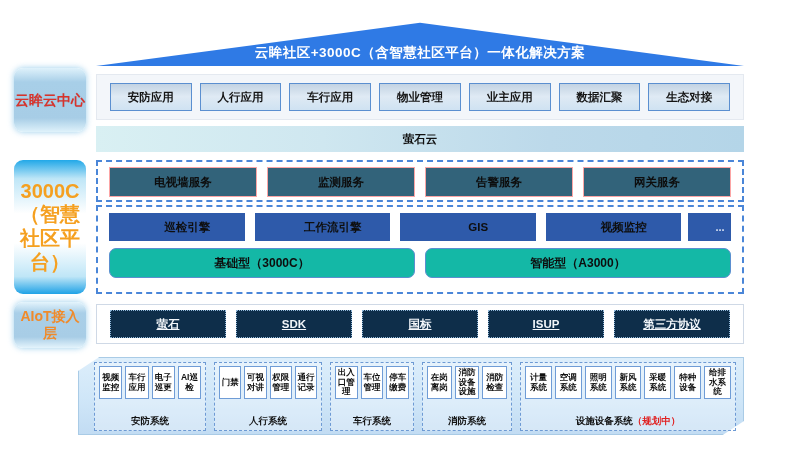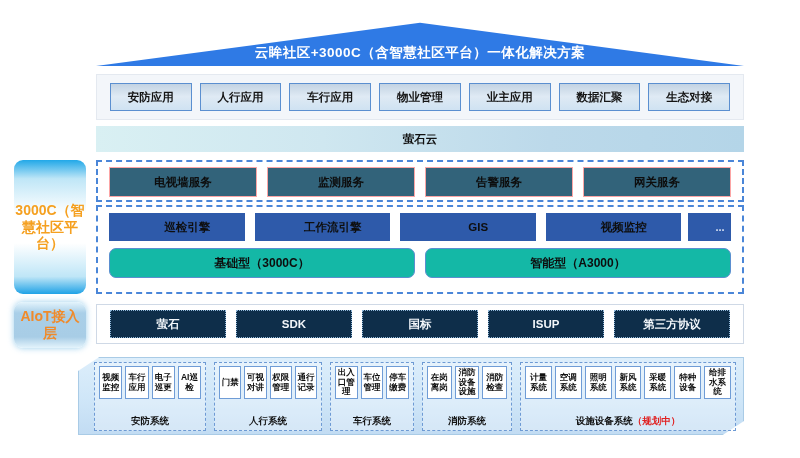--- a/index.html
+++ b/index.html
@@ -40,21 +40,21 @@
   .rail.cloud{
     top:68px;height:64px;
     background:linear-gradient(180deg,#dff2fb 0%,#a8cfe8 22%,#a7cde6 78%,#dff2fb 100%);
     box-shadow:0 0 6px rgba(120,190,230,.75);
   }
   .rail.cloud .rail-inner{color:#d9322b;font-size:14px;text-shadow:0 0 1px rgba(0,0,0,.15);}
   .rail.plat{
     top:160px;height:134px;
     background:linear-gradient(180deg,#22a8e8 0%,#bfe6f7 14%,#ffffff 40%,#ffffff 62%,#bfe6f7 87%,#1fa2e6 100%);
   }
-  .rail.plat .rail-inner{color:#f5a020;font-size:14px;}
+  .rail.plat .rail-inner{color:#f5a020;font-size:20px;}
   .rail.aiot{
     top:302px;height:46px;
     background:linear-gradient(180deg,#e4f4fc 0%,#a9cfe8 24%,#a8cde6 76%,#e4f4fc 100%);
     box-shadow:0 0 6px rgba(120,190,230,.75);
   }
   .rail.aiot .rail-inner{color:#f08a2a;font-size:14px;}
 
   
   .panel{position:absolute;box-sizing:border-box;}
 
@@ -126,21 +126,21 @@
   .proto{
     left:96px;top:304px;width:648px;height:40px;
     background:#ffffff;border:1px solid #cfd9e6;
     display:flex;align-items:center;justify-content:space-between;
     padding:0 8px;
   }
   .proto-chip{
     flex:1 1 0;margin:0 5px;height:26px;
     background:#0e2e4a;border:1px dotted #8fb6d8;
     display:flex;align-items:center;justify-content:center;
-    font-size:11.5px;font-weight:bold;color:#f2f6fa;white-space:nowrap;
+    font-size:11.5px;font-weight:bold;color:#f2f6fa;white-space:nowrap;text-decoration:underline;
   }
 
   
   .slab{
     position:absolute;left:78px;top:357px;width:666px;height:78px;
   }
   .slab-bg{
     position:absolute;inset:0;
     background:linear-gradient(180deg,#ddeefb 0%,#cfe6f8 55%,#c2dcf3 100%);
     clip-path:polygon(0% 18%, 3.2% 0%, 100% 0%, 100% 82%, 96.8% 100%, 0% 100%);
@@ -176,20 +176,23 @@
 </head>
 <body>
 
 <div id="stage">
 
   <div class="banner-wrap">
     <div class="banner-tri wide"></div>
     <div class="banner-text">云眸社区+3000C（含智慧社区平台）一体化解决方案</div>
   </div>
 
+  <div class="rail cloud">
+    <div class="rail-inner">云眸云中心</div>
+  </div>
 
   <div class="rail plat">
     <div class="rail-inner">3000C（智慧社区平台）</div>
   </div>
 
   <div class="rail aiot">
     <div class="rail-inner">AIoT接入层</div>
   </div>
 
   <div class="panel apps">

